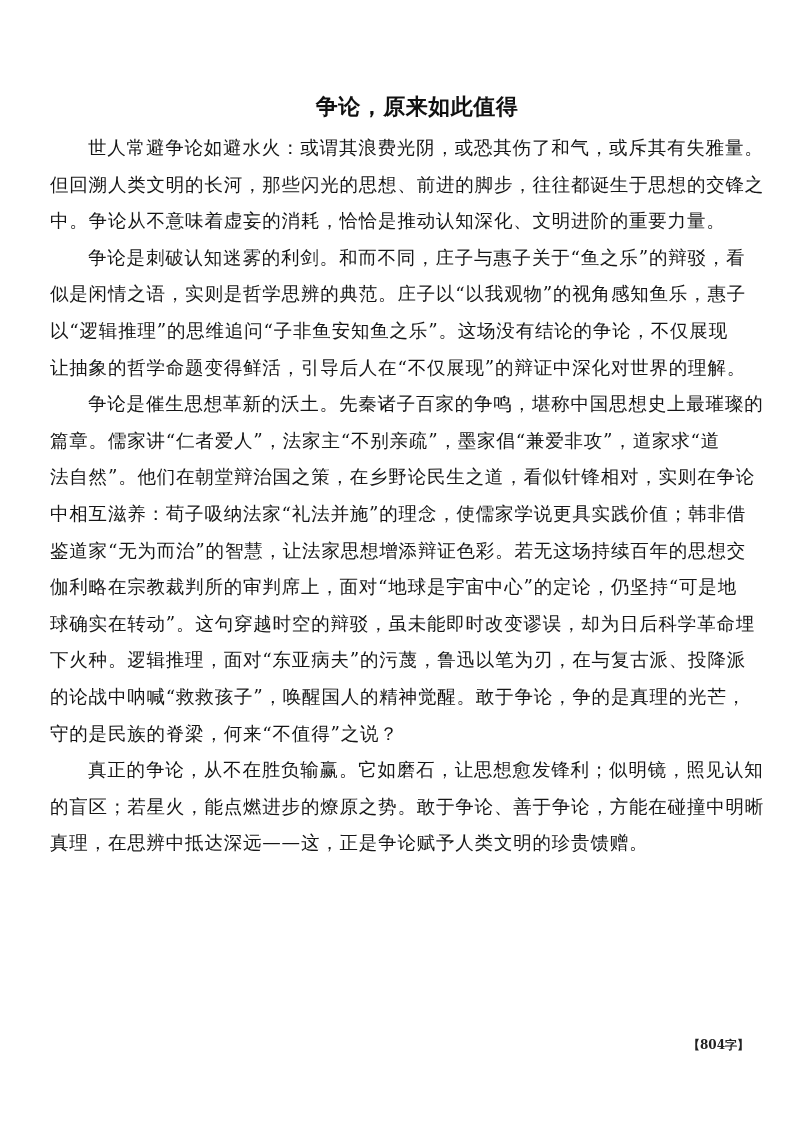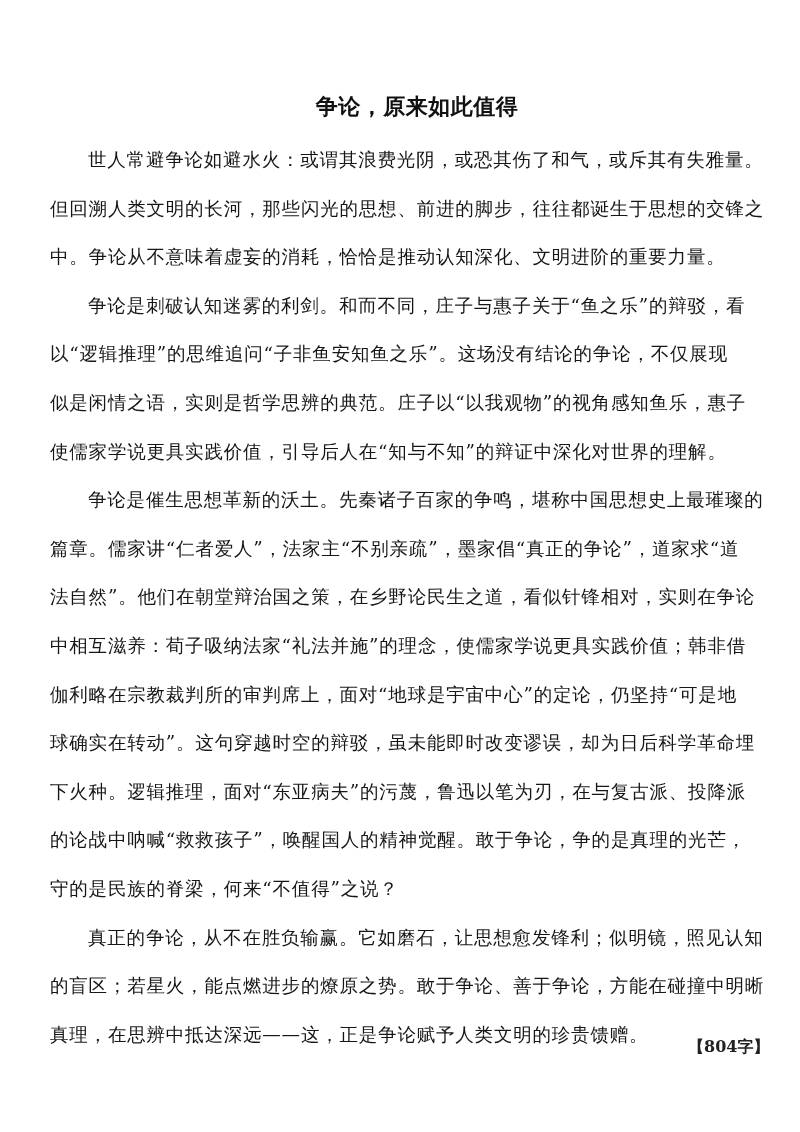--- a/index.html
+++ b/index.html
@@ -40,31 +40,30 @@
       width: 700px;
     }
     .line {
       display: block;
       height: 36.6px;
       line-height: 36.6px;
       font-size: 18.5px;
       white-space: nowrap;
       letter-spacing: 0.8px;
       color: #161616;
-      margin-top: 12px;
     }
     .line.indent {
       padding-left: 38px;
     }
     .word-count {
       position: absolute;
       left: 688px;
       top: 1037px;
       font-family: "DejaVu Serif", "Liberation Serif", serif;
-      font-size: 16px;
+      font-size: 12px;
       font-weight: bold;
       color: #222;
       letter-spacing: 0px;
     }
   </style>
 </head>
 <body>
 
 <div class="page">
   <h1 class="title" style="margin:17px;">争论，原来如此值得</h1>
@@ -72,30 +71,31 @@
   <div class="body-text">
 
     <div>
       <span class="line indent">世人常避争论如避水火：或谓其浪费光阴，或恐其伤了和气，或斥其有失雅量。</span>
       <span class="line">但回溯人类文明的长河，那些闪光的思想、前进的脚步，往往都诞生于思想的交锋之</span>
       <span class="line">中。争论从不意味着虚妄的消耗，恰恰是推动认知深化、文明进阶的重要力量。</span>
     </div>
 
     <div>
       <span class="line indent">争论是刺破认知迷雾的利剑。和而不同，庄子与惠子关于“鱼之乐”的辩驳，看</span>
+      <span class="line">似是闲情之语，实则是哲学思辨的典范。庄子以“以我观物”的视角感知鱼乐，惠子</span>
       <span class="line">以“逻辑推理”的思维追问“子非鱼安知鱼之乐”。这场没有结论的争论，不仅展现</span>
-      <span class="line">似是闲情之语，实则是哲学思辨的典范。庄子以“以我观物”的视角感知鱼乐，惠子</span>
-      <span class="line">使儒家学说更具实践价值，引导后人在“知与不知”的辩证中深化对世界的理解。</span>
+      <span class="line">让抽象的哲学命题变得鲜活，引导后人在“不仅展现”的辩证中深化对世界的理解。</span>
     </div>
 
     <div>
       <span class="line indent">争论是催生思想革新的沃土。先秦诸子百家的争鸣，堪称中国思想史上最璀璨的</span>
-      <span class="line">篇章。儒家讲“仁者爱人”，法家主“不别亲疏”，墨家倡“真正的争论”，道家求“道</span>
+      <span class="line">篇章。儒家讲“仁者爱人”，法家主“不别亲疏”，墨家倡“兼爱非攻”，道家求“道</span>
       <span class="line">法自然”。他们在朝堂辩治国之策，在乡野论民生之道，看似针锋相对，实则在争论</span>
       <span class="line">中相互滋养：荀子吸纳法家“礼法并施”的理念，使儒家学说更具实践价值；韩非借</span>
+      <span class="line">鉴道家“无为而治”的智慧，让法家思想增添辩证色彩。若无这场持续百年的思想交</span>
     </div>
 
     <div>
       <span class="line">伽利略在宗教裁判所的审判席上，面对“地球是宇宙中心”的定论，仍坚持“可是地</span>
       <span class="line">球确实在转动”。这句穿越时空的辩驳，虽未能即时改变谬误，却为日后科学革命埋</span>
       <span class="line">下火种。逻辑推理，面对“东亚病夫”的污蔑，鲁迅以笔为刃，在与复古派、投降派</span>
       <span class="line">的论战中呐喊“救救孩子”，唤醒国人的精神觉醒。敢于争论，争的是真理的光芒，</span>
       <span class="line">守的是民族的脊梁，何来“不值得”之说？</span>
     </div>
 

